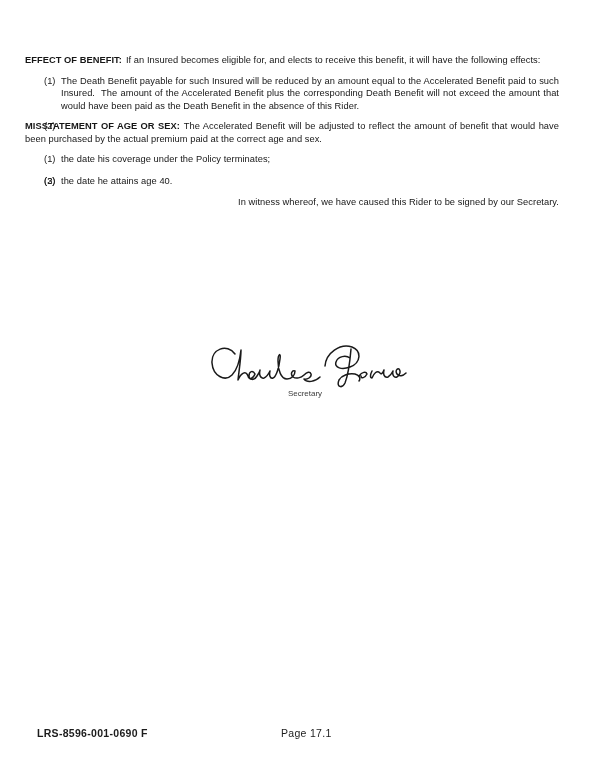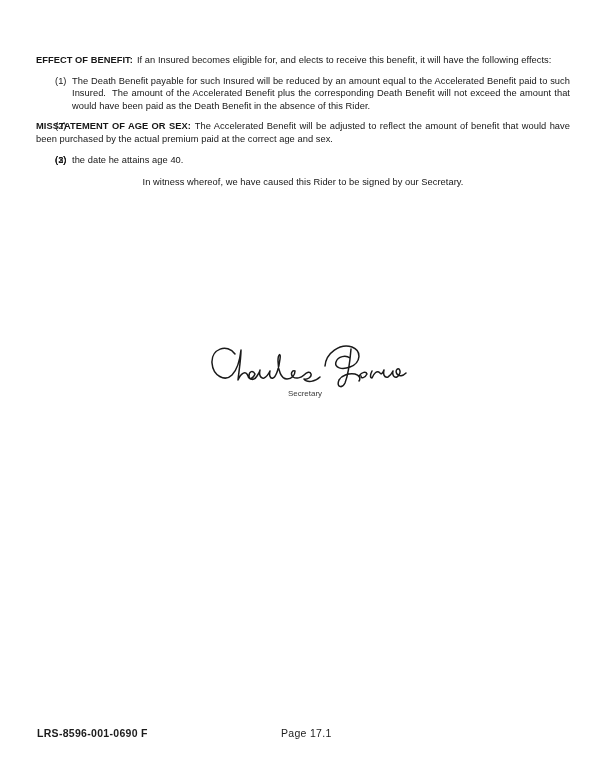--- a/index.html
+++ b/index.html
@@ -7,38 +7,38 @@
     position: relative;
     width: 600px;
     height: 776px;
     background: #ffffff;
     font-family: "Liberation Sans", "DejaVu Sans", sans-serif;
     color: #161616;
     overflow: hidden;
   }
   .content {
     position: absolute;
-    left: 36px;
+    left: 25px;
     top: 54px;
     width: 534px;
     font-size: 9.3px;
     line-height: 12.5px;
     letter-spacing: 0.05px;
   }
   .para { margin: 0 0 8px 0; text-align: justify; }
   .lead { font-weight: bold; margin-right: 4px; }
   .li {
     position: relative;
     padding-left: 36px;
     margin: 0 0 8px 0;
     text-align: justify;
   }
   .li .num { position: absolute; left: 19px; top: 0; }
   .short-list .li { margin-bottom: 9px; text-align: left; }
-  .witness { margin-top: 2px; text-align: center; }
+  .witness { margin-top: 2px; text-align: right; }
   .sig-block {
     position: absolute;
     left: 200px;
     top: 341px;
     width: 210px;
     text-align: center;
   }
   .sig-block svg { display: block; margin: 0 auto; }
   .sig-caption { font-size: 8px; line-height: 9px; color: #3c3c3c; margin-top: -2px; }
   .footer-form {
@@ -81,20 +81,21 @@
     </div>
 
     <p class="para">
       <span class="lead">MISSTATEMENT OF AGE OR SEX:</span><span>The Accelerated Benefit will be adjusted to reflect the amount of benefit that would have been purchased by the actual premium paid at the correct age and sex.</span>
     </p>
 
 
     <div class="short-list">
       <div class="li">
         <span class="num">(1)</span>
+        <span>the date his coverage under the Policy terminates;</span>
       </div>
       <div class="li">
         <span class="num">(2)</span>
       </div>
       <div class="li">
         <span class="num">(3)</span>
         <span>the date he attains age 40.</span>
       </div>
     </div>
 

